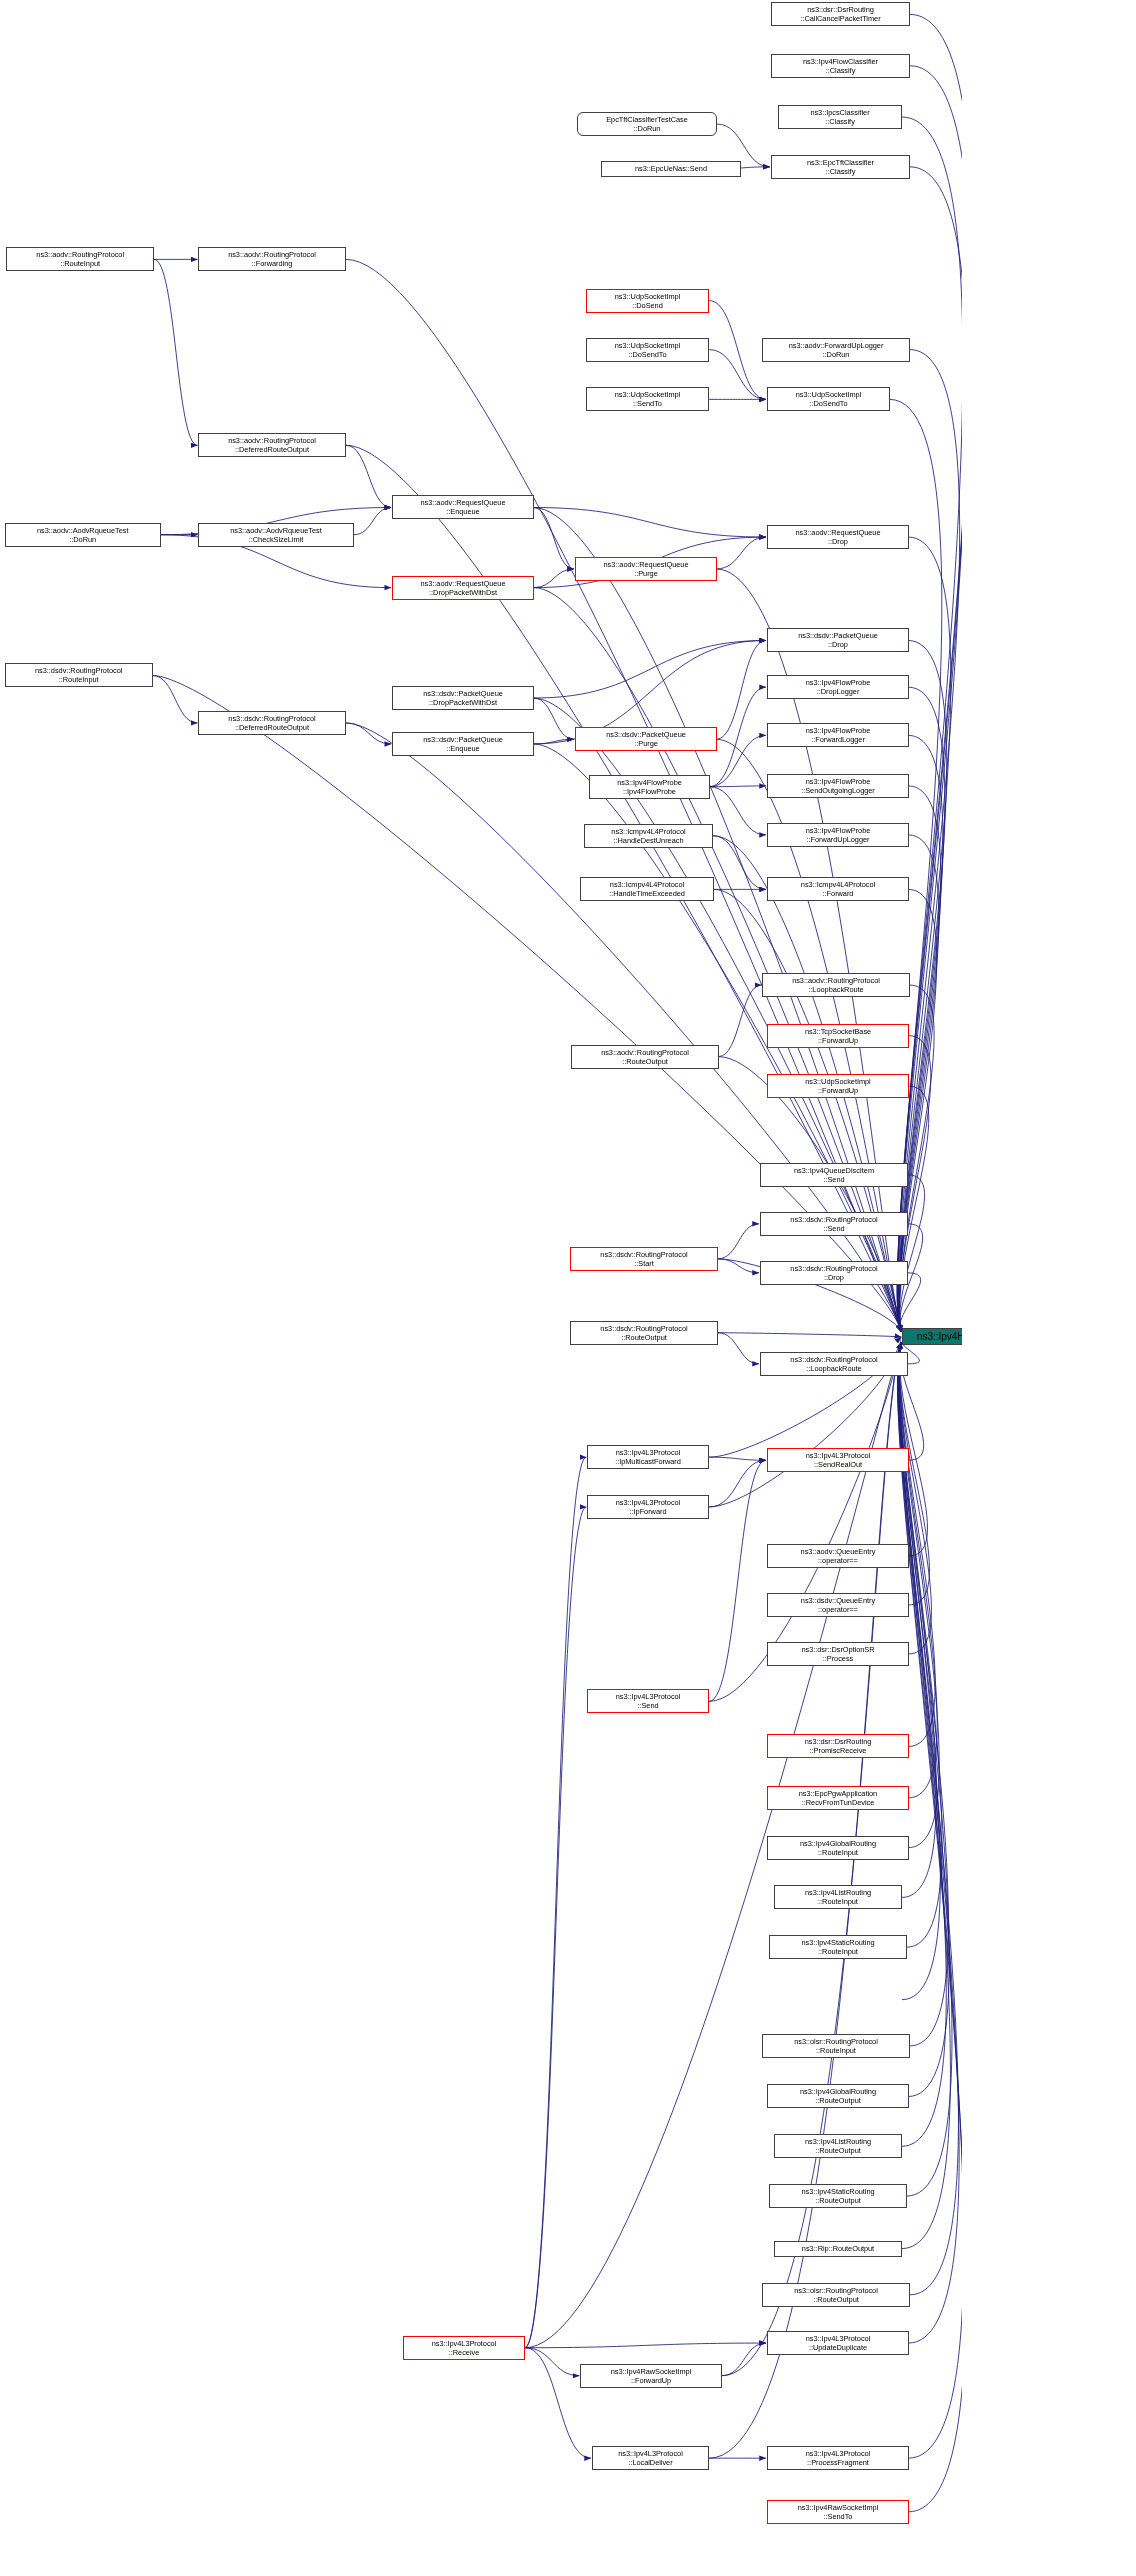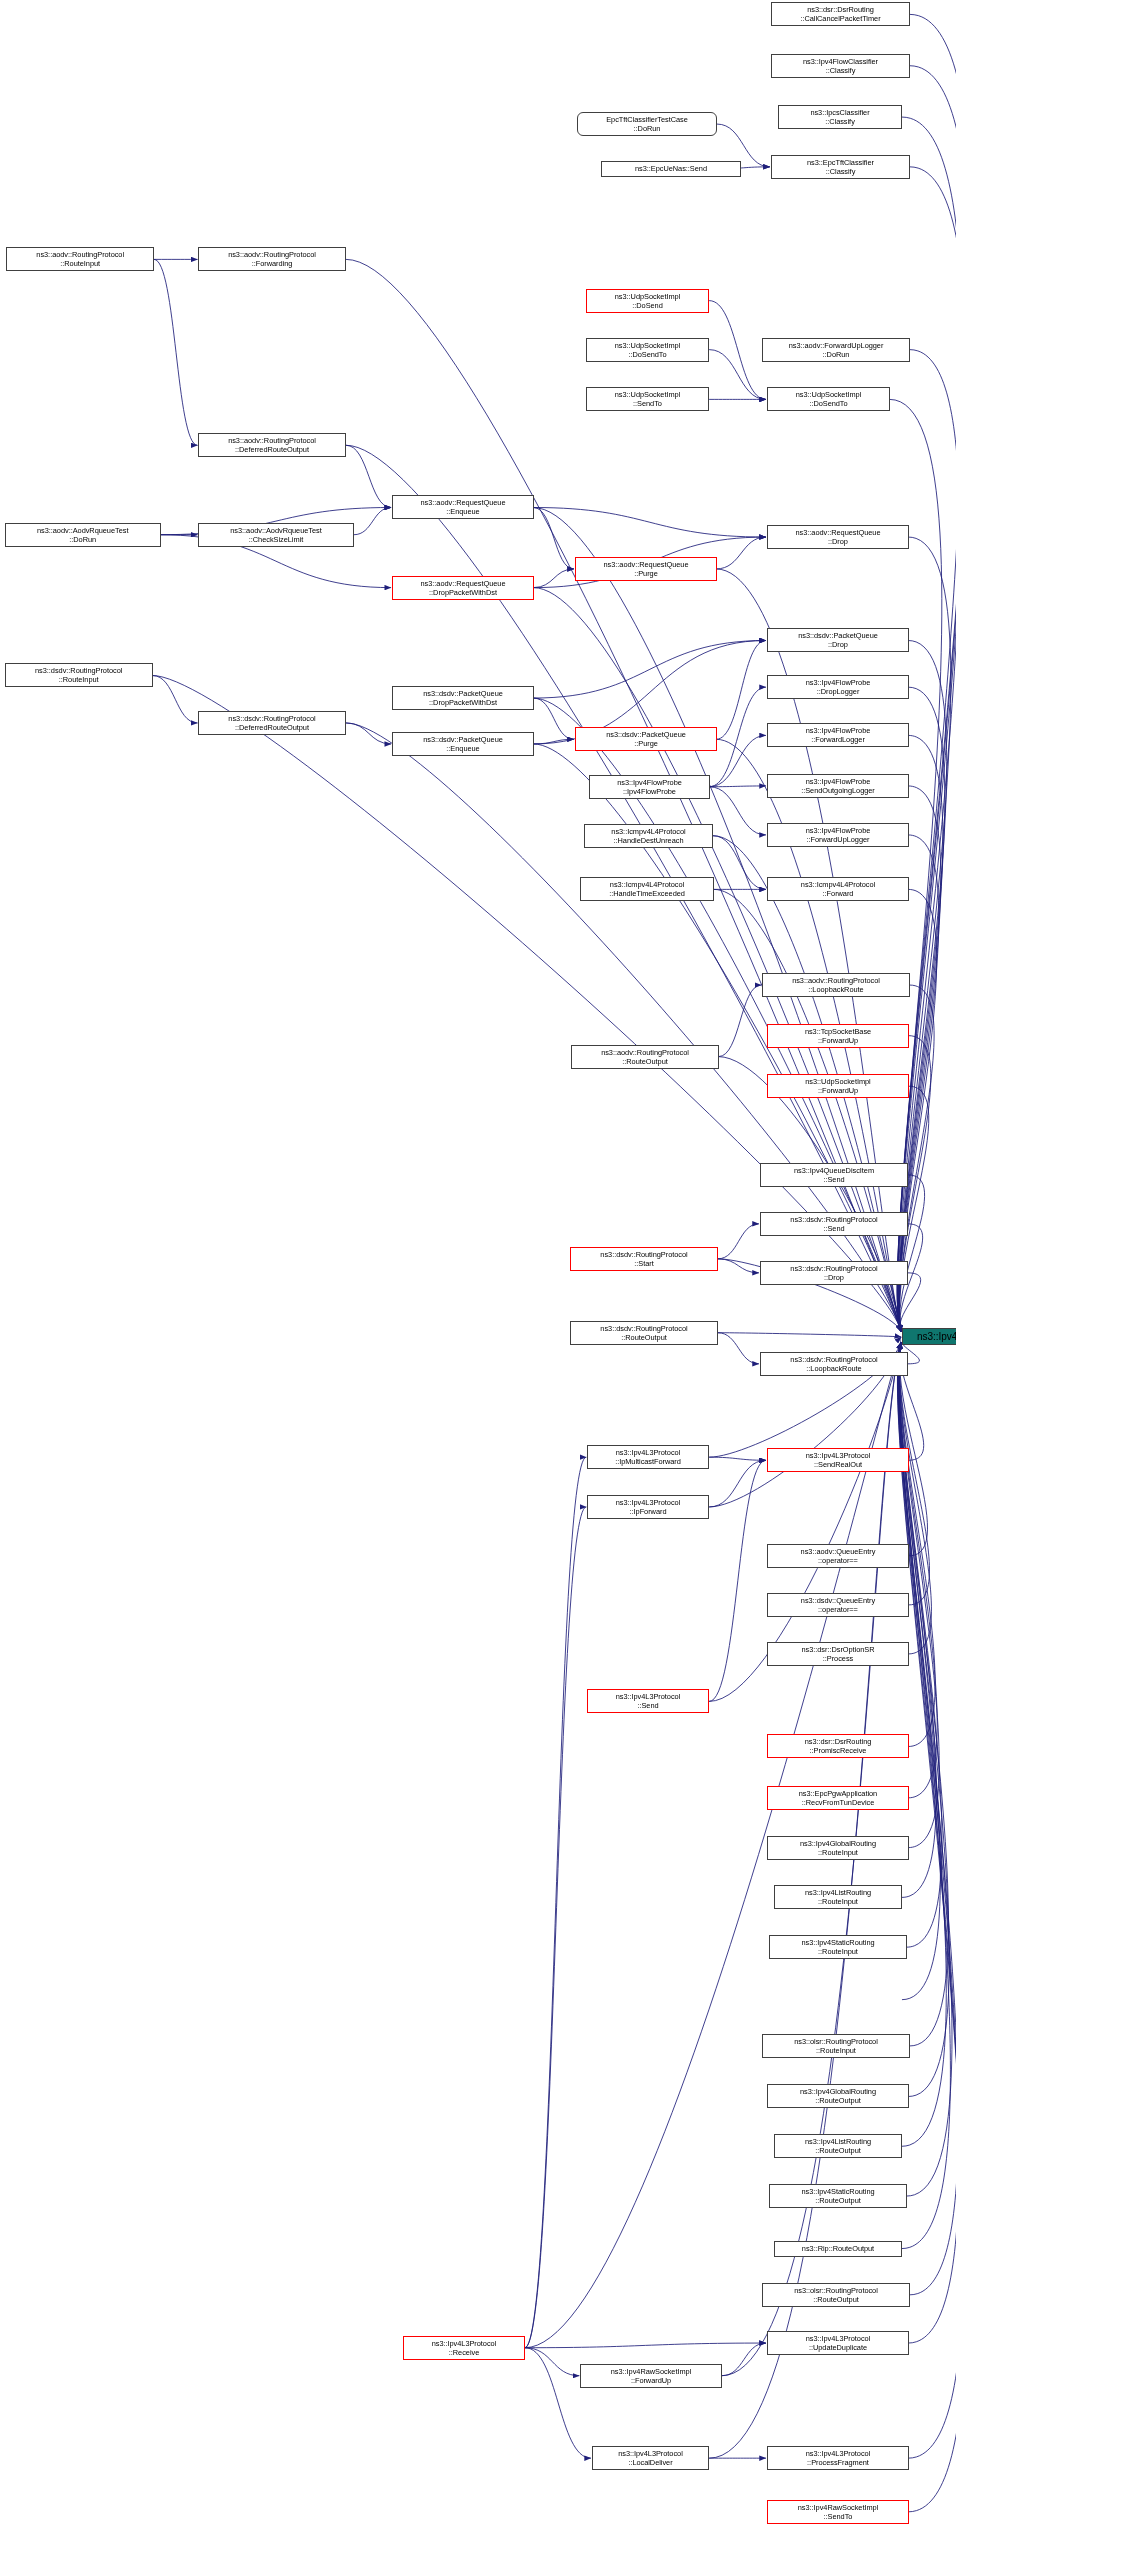--- a/index.html
+++ b/index.html
@@ -4,20 +4,21 @@
 <title>ns3::Ipv4Header::GetDestination caller graph</title>
 <style>
   html,body{margin:0;padding:0;background:#ffffff;}
   body{font-family:"Liberation Sans","DejaVu Sans",sans-serif;}
   #graph{
     position:relative;
     width:956px;
     height:2576px;
     background:#ffffff;
     overflow:hidden;
+    padding-left:6px;
   }
   #edges{position:absolute;left:0;top:0;width:1136px;height:2576px;pointer-events:none;}
   .node{
     position:absolute;
     box-sizing:border-box;
     display:flex;
     align-items:center;
     justify-content:center;
     text-align:center;
     background:#ffffff;

